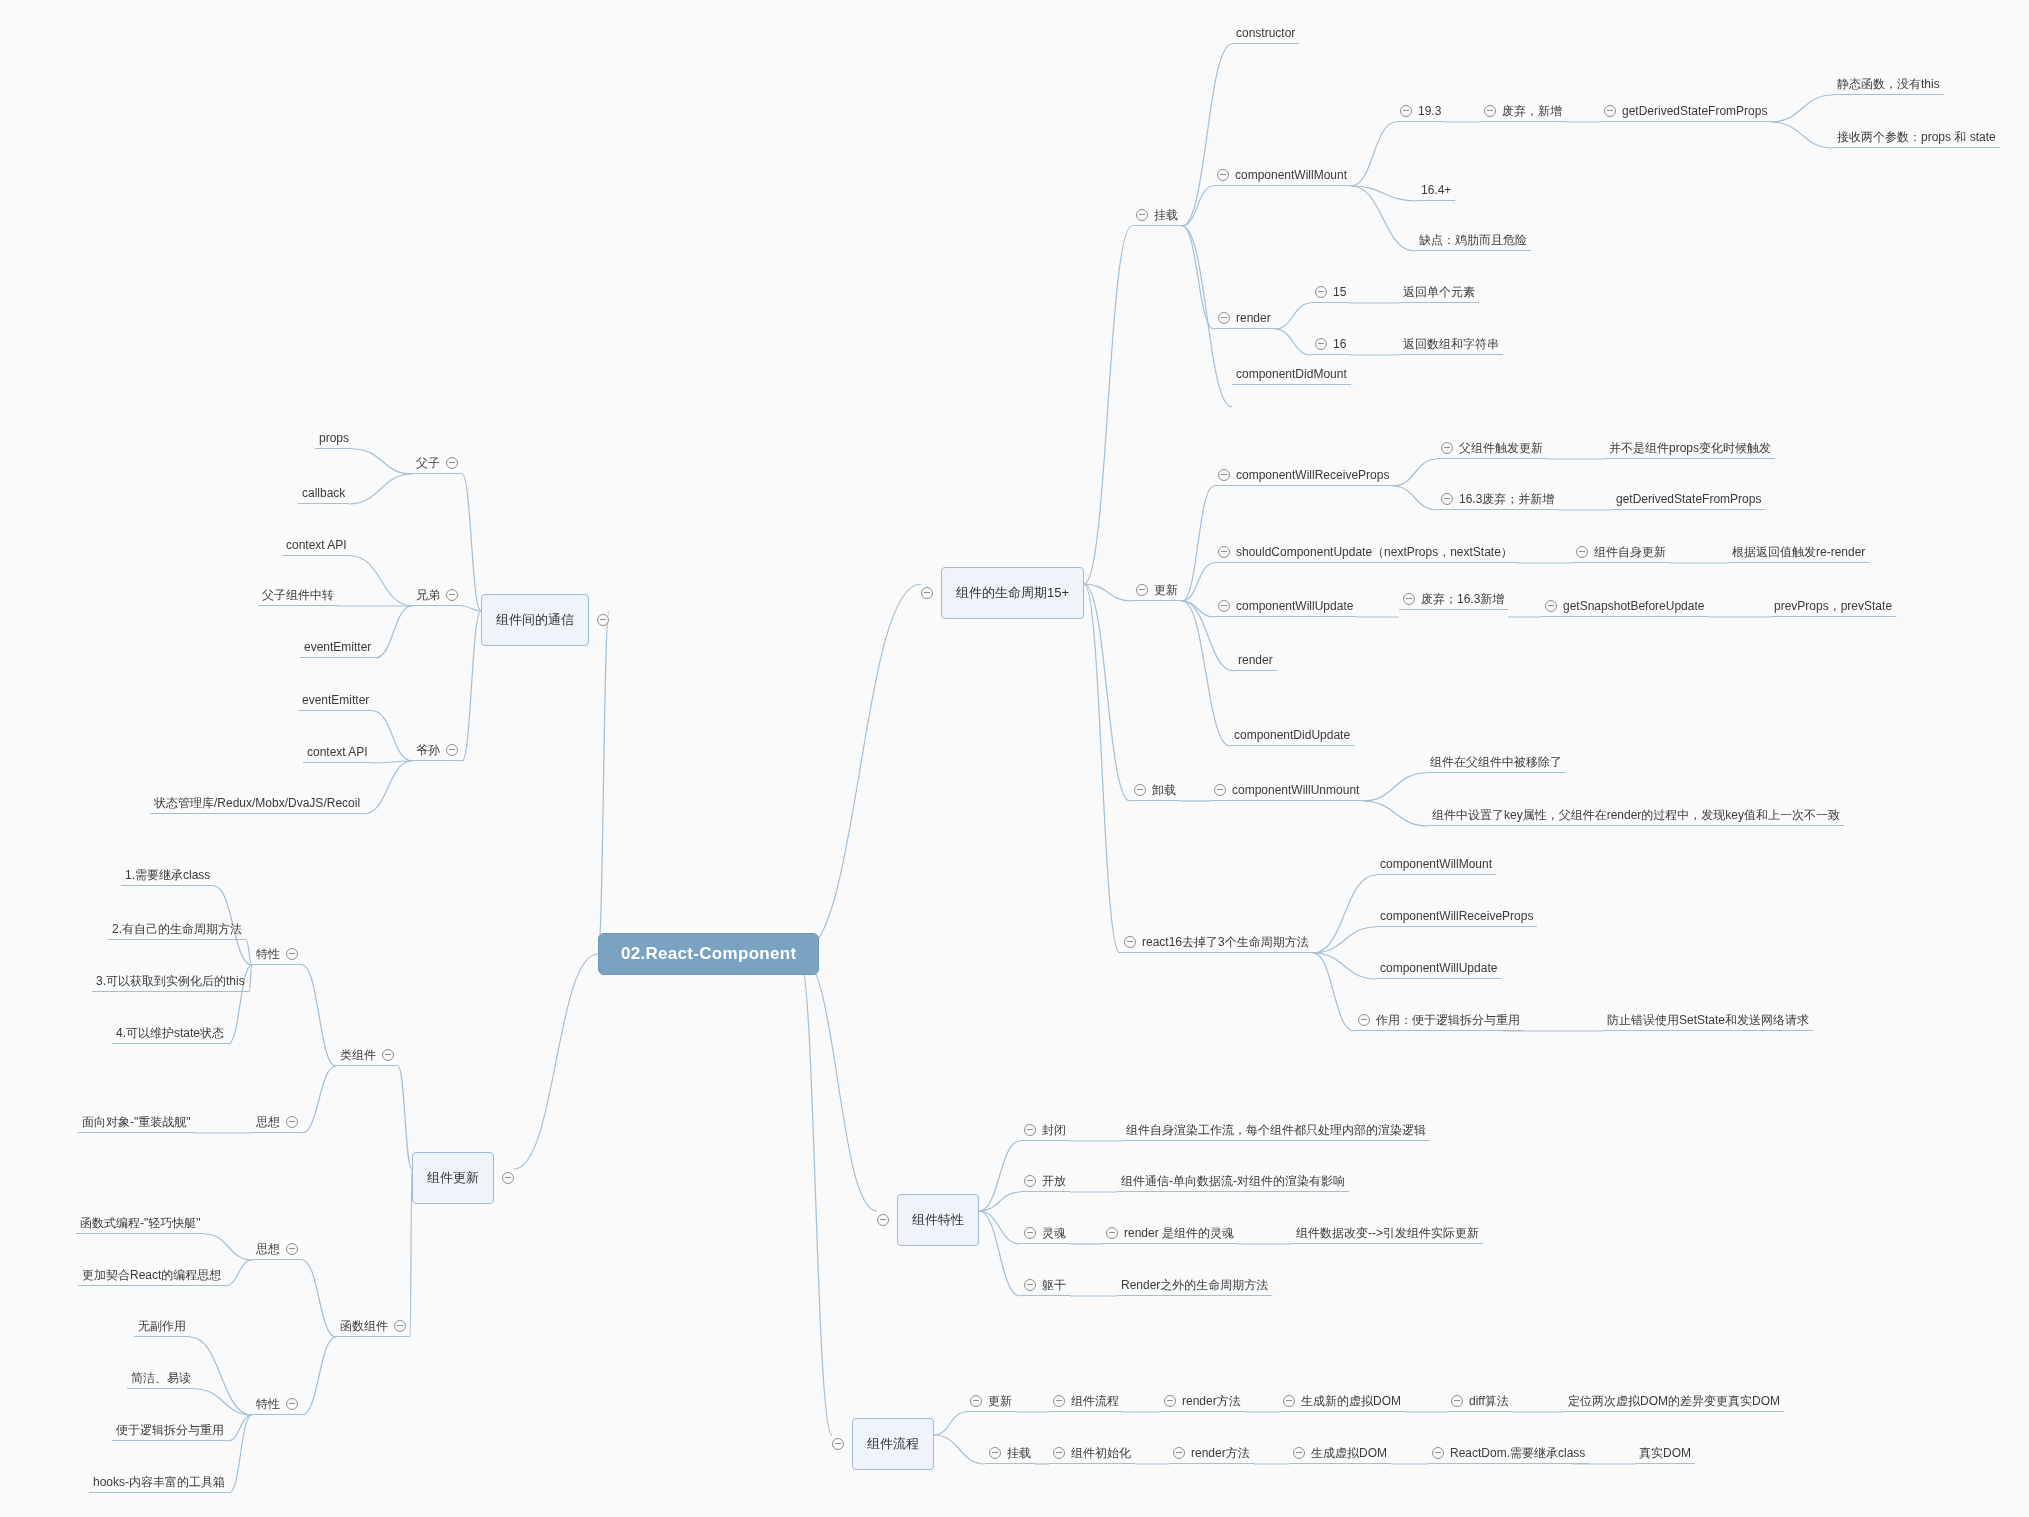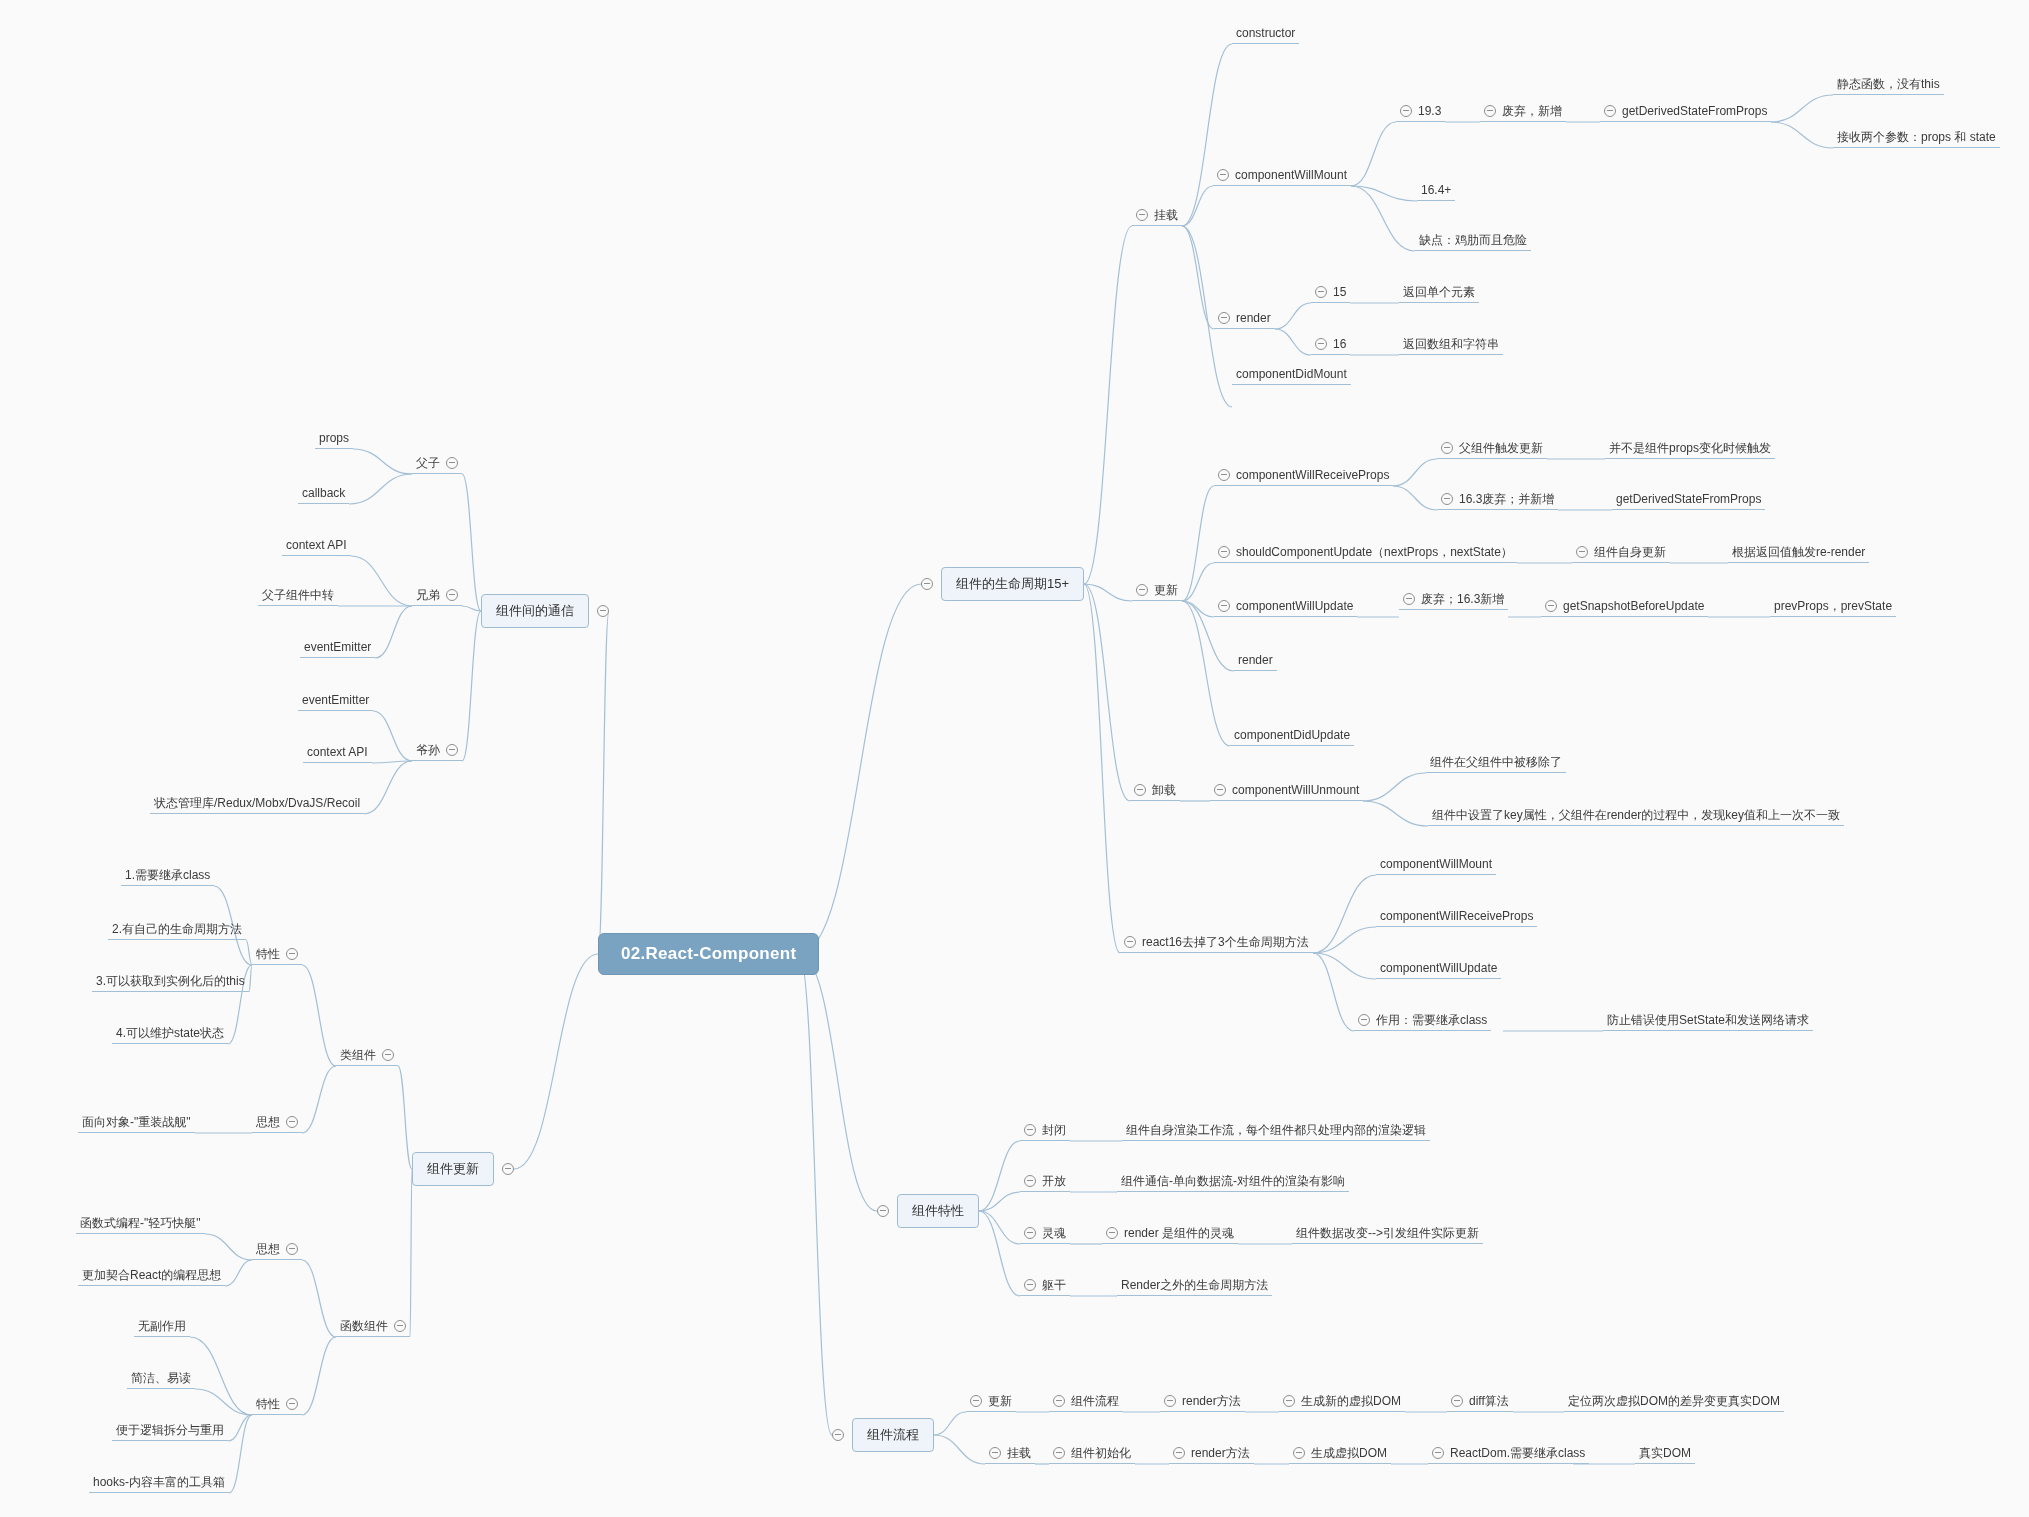--- a/index.html
+++ b/index.html
@@ -5,21 +5,21 @@
   html,body{margin:0;padding:0;background:#fafafa;}
   #map{position:relative;width:2029px;height:1517px;background:#fafafa;overflow:hidden;
        font-family:"Liberation Sans","DejaVu Sans",sans-serif;}
   #links{position:absolute;left:0;top:0;pointer-events:none;}
   #links path{stroke:#a3bfd6;stroke-width:1.2;fill:none;}
   .n{position:absolute;height:20px;display:flex;align-items:center;gap:6px;
      padding:0 4px;white-space:nowrap;font-size:12px;color:#3a3a3a;
      border-bottom:1px solid #a3bfd6;line-height:20px;}
   .bx{border-bottom:none;padding:0;gap:8px;height:auto;}
   .bx .bl{border:1px solid #9fbbd3;background:#eef4f9;border-radius:4px;
-          padding:6px 14px;font-size:13px;color:#333;}
+          padding:15px 14px;font-size:13px;color:#333;}
   .rt{border-bottom:none;padding:0;}
   .rt .rb{background:#7aa3c2;border:1px solid #6f96b4;color:#fff;border-radius:6px;
           padding:10px 22px;font-size:17px;font-weight:bold;letter-spacing:.3px;}
   .mi{width:12px;height:12px;min-width:12px;border:1px solid #8f8f8f;border-radius:50%;
       position:relative;background:#fafafa;box-sizing:border-box;}
   .mi::after{content:'';position:absolute;left:2px;right:2px;top:4px;border-top:1px solid #8f8f8f;}
 </style>
 </head>
 <body>
 
@@ -306,21 +306,21 @@
       <span>componentWillMount</span>
     </div>
   <div class="n" id="bB4b" style="left:1376px;top:906px">
       <span>componentWillReceiveProps</span>
     </div>
   <div class="n" id="bB4c" style="left:1376px;top:958px">
       <span>componentWillUpdate</span>
     </div>
   <div class="n" id="bB4d" style="left:1354px;top:1010px">
       <i class="mi"></i>
-      <span>作用：需要继承class</span>
+      <span>作用：便于逻辑拆分与重用</span>
     </div>
   <div class="n" id="bB4dn" style="left:1603px;top:1010px">
       <span>防止错误使用SetState和发送网络请求</span>
     </div>
 
   <div class="n bx" id="bC" style="left:412px;top:1152px">
     <span class="bl">组件更新</span>
       <i class="mi"></i>
   </div>
   <div class="n" id="bC1" style="left:336px;top:1045px">

